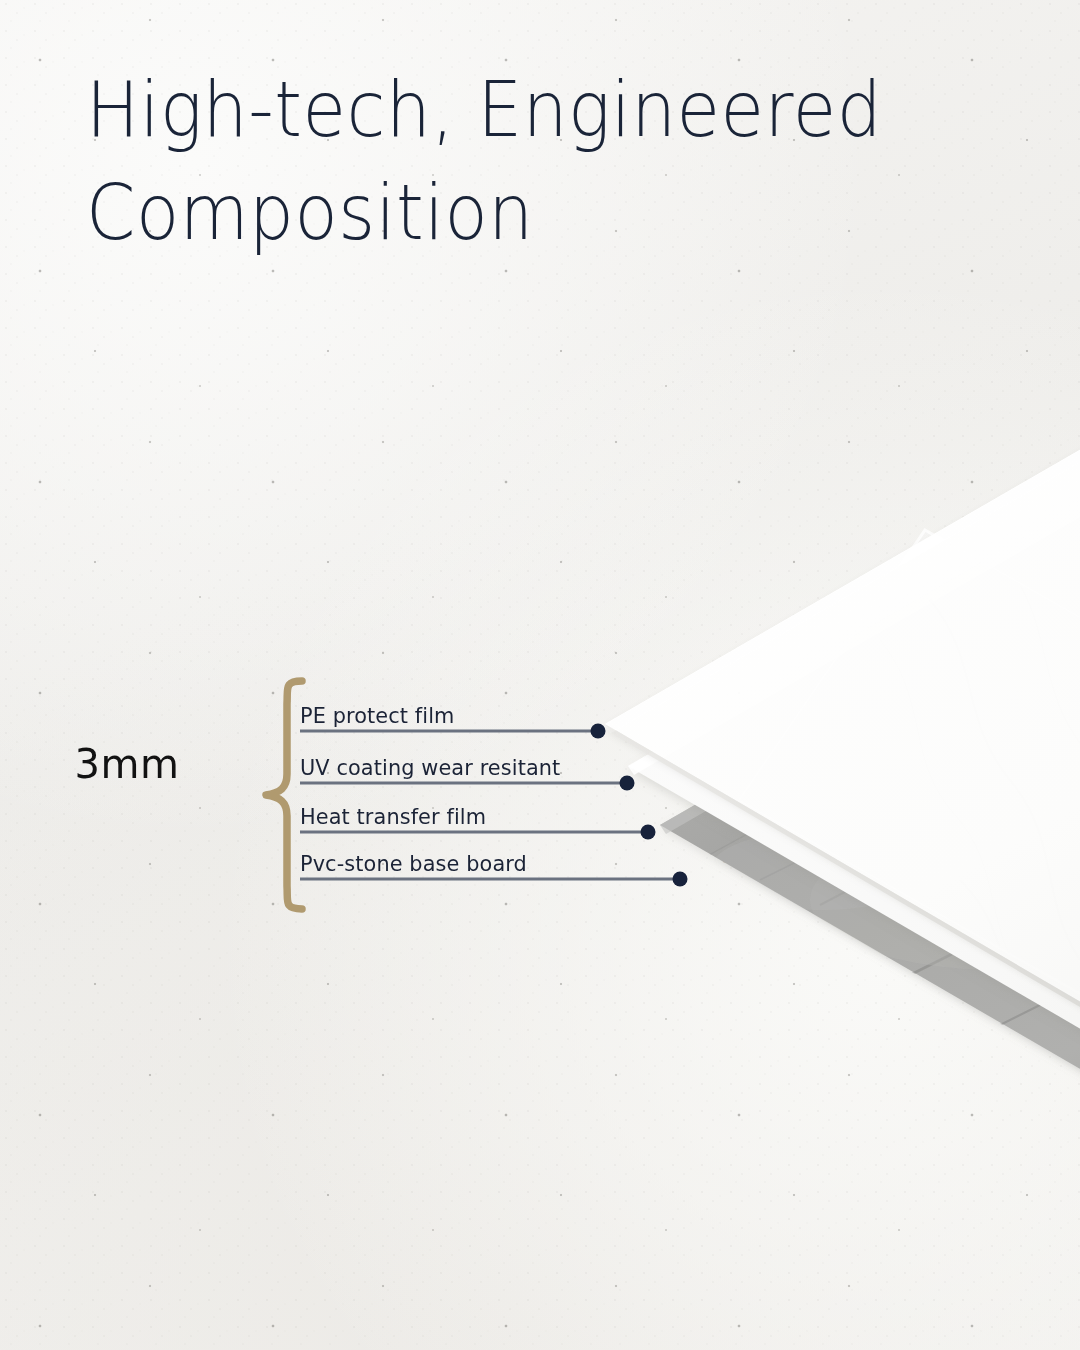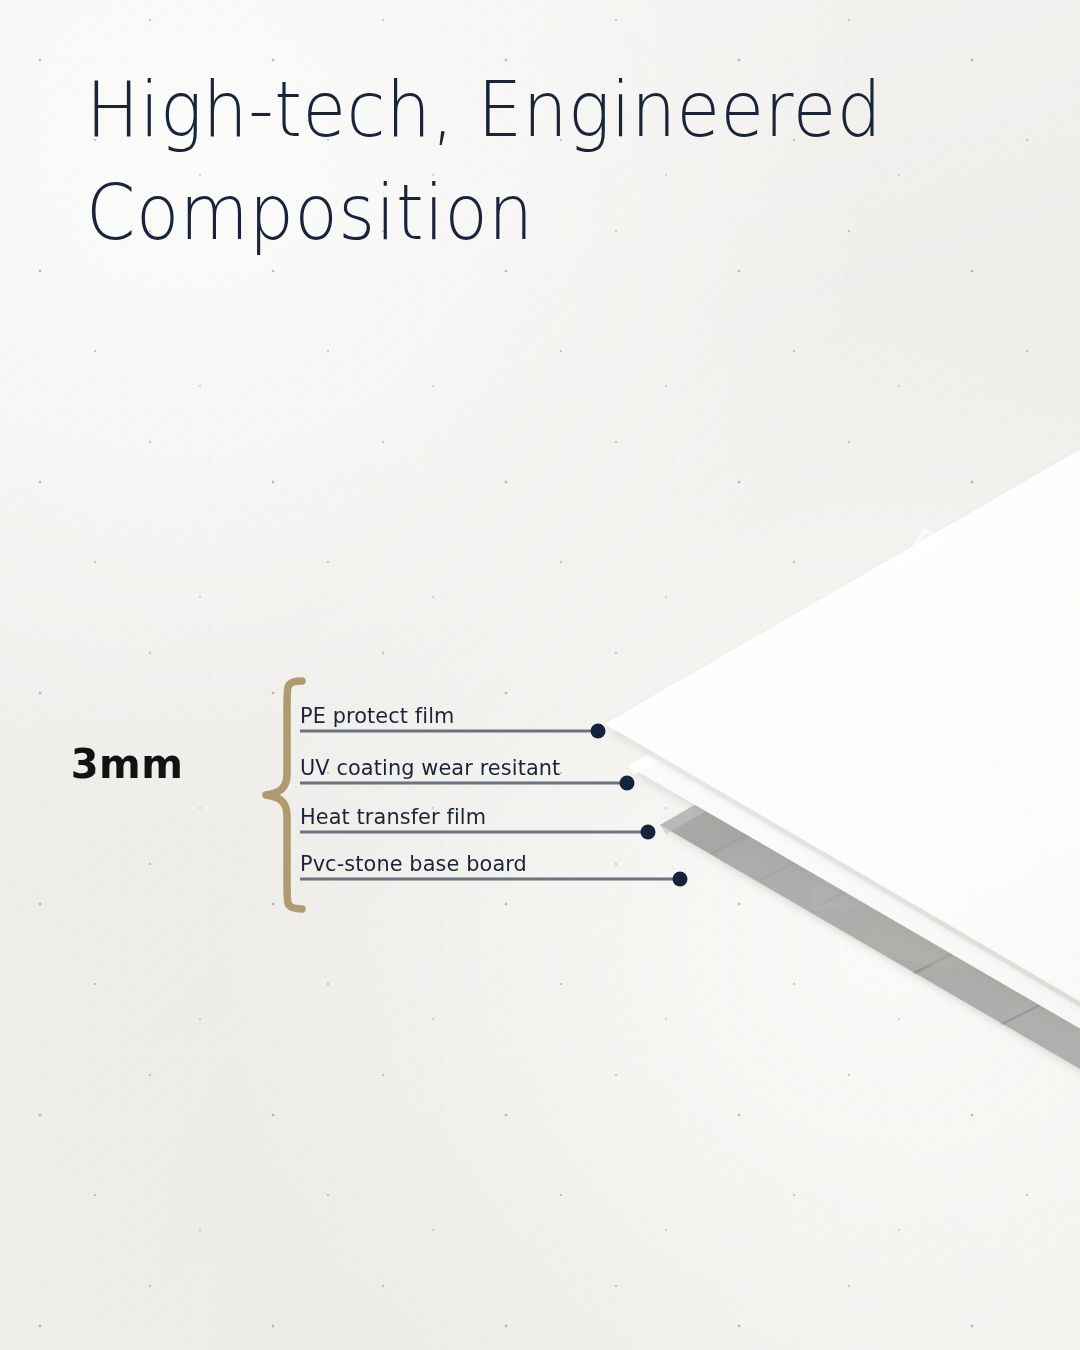--- a/index.html
+++ b/index.html
@@ -61,21 +61,21 @@
   }
 
   
   .stack{position:absolute;left:0;top:0;width:1080px;height:1350px;}
 
   
   .thickness{
     position:absolute;left:8px;top:742px;width:238px;
     text-align:center;color:#121212;
     font-family:"DejaVu Sans", sans-serif;
-    font-weight:700;
+    font-weight:400;
   }
   .thickness .t-num{display:block;font-size:40px;line-height:44px;letter-spacing:.5px;}
   .thickness .t-word{display:block;font-size:40px;line-height:52px;letter-spacing:.2px;}
 
   .brace{position:absolute;left:258px;top:676px;width:52px;height:238px;}
 
   .leaders{position:absolute;left:0;top:0;width:1080px;height:1350px;}
   .lbl{
     position:absolute;
     color:#1b2336;

